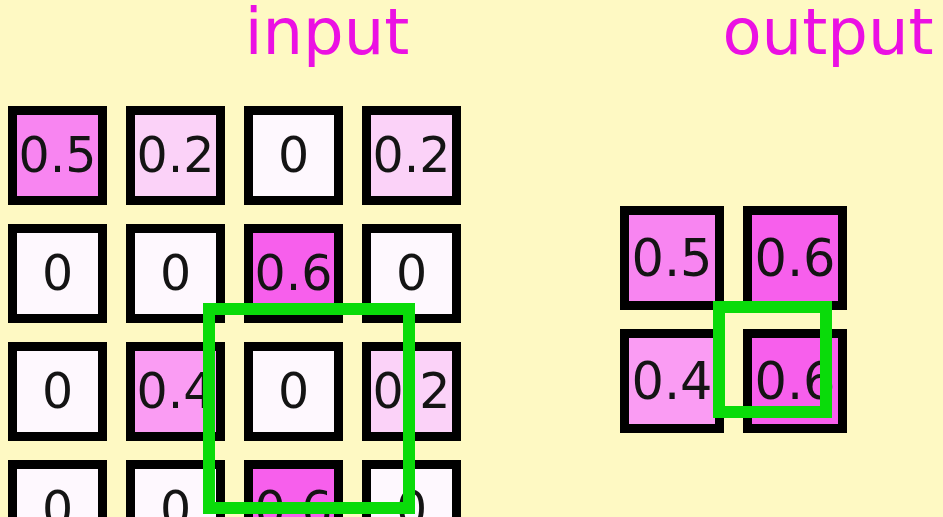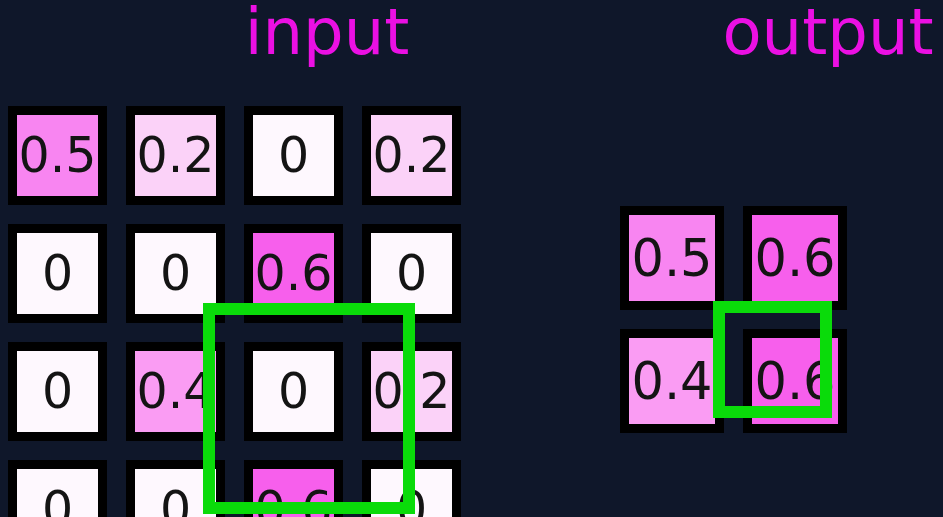--- a/index.html
+++ b/index.html
@@ -5,21 +5,21 @@
   html, body {
     margin: 0;
     padding: 0;
     background: #ffffff;
     font-family: "DejaVu Sans", "Liberation Sans", sans-serif;
   }
   #canvas {
     position: relative;
     width: 943px;
     height: 517px;
-    background: #0f172a;
+    background: #fef9c3;
     overflow: hidden;
   }
   .grid-title {
     position: absolute;
     top: -4px;
     width: 340px;
     text-align: center;
     font-size: 64px;
     line-height: 1.15;
     font-weight: 400;

